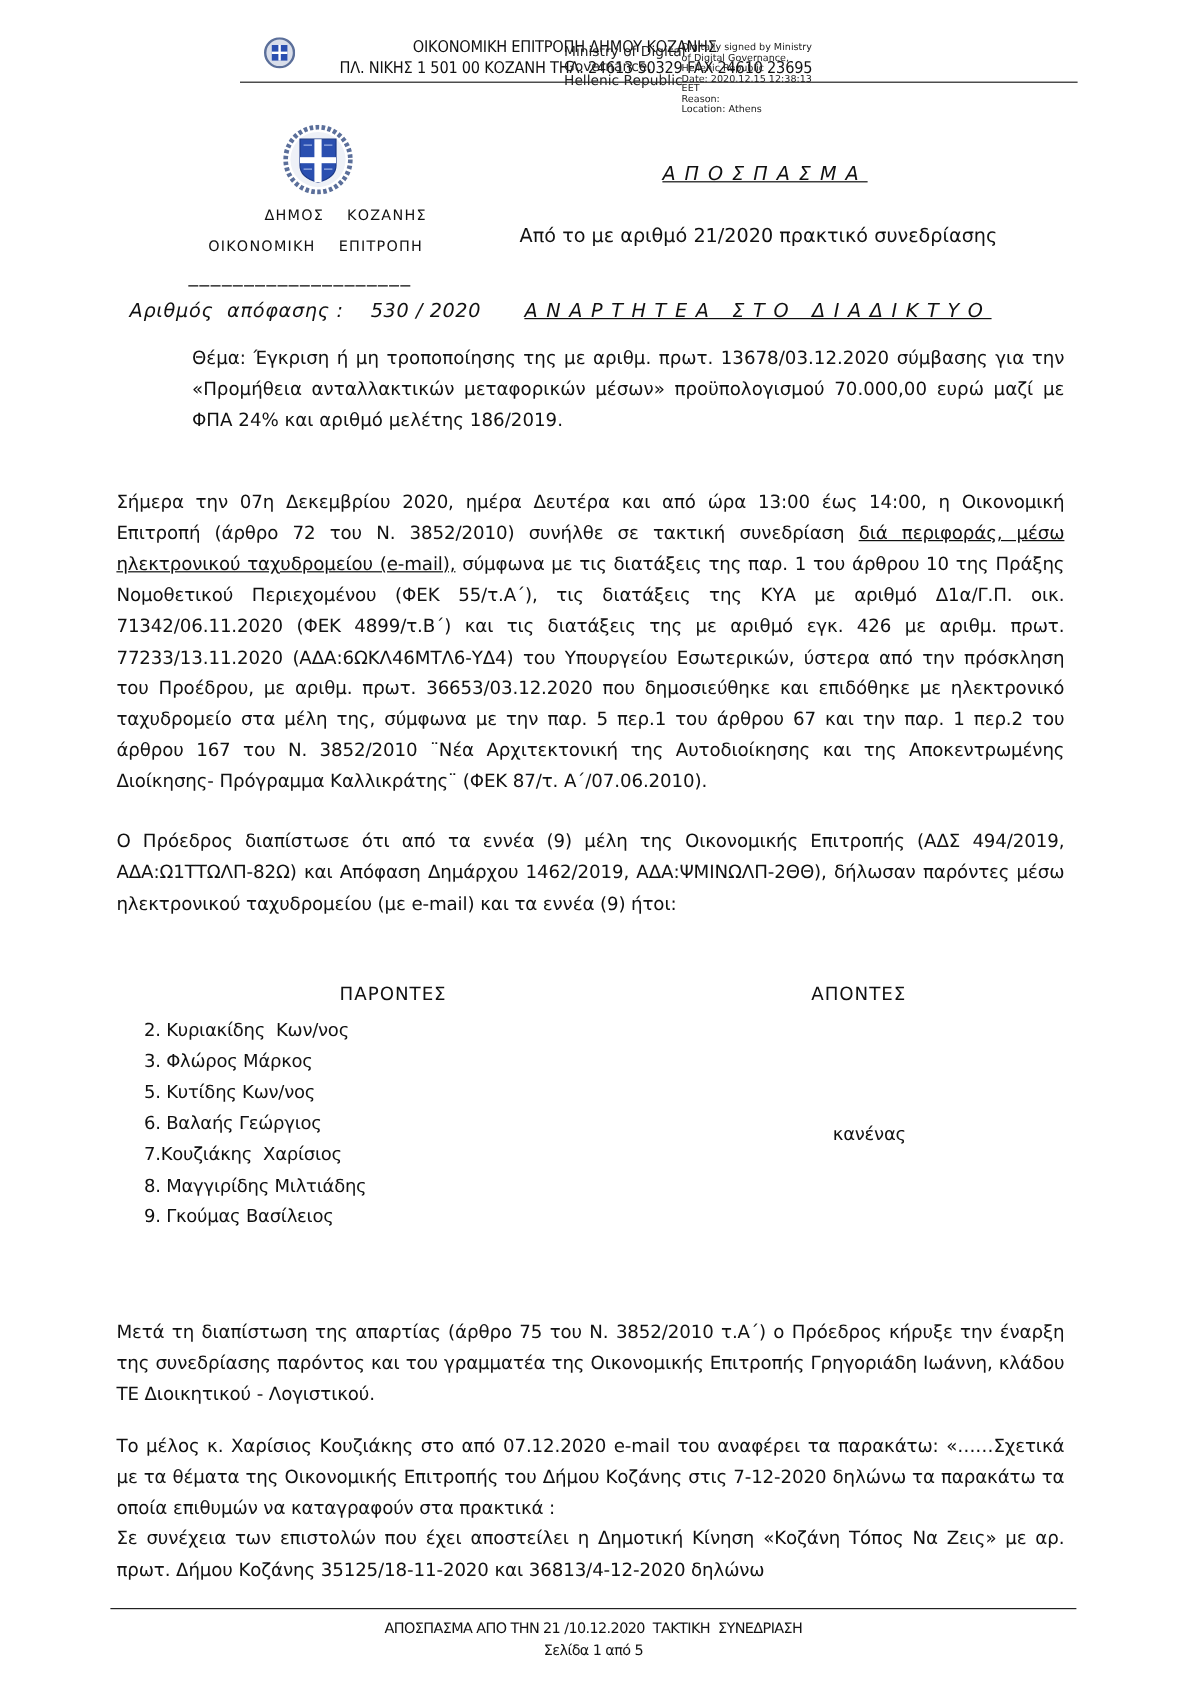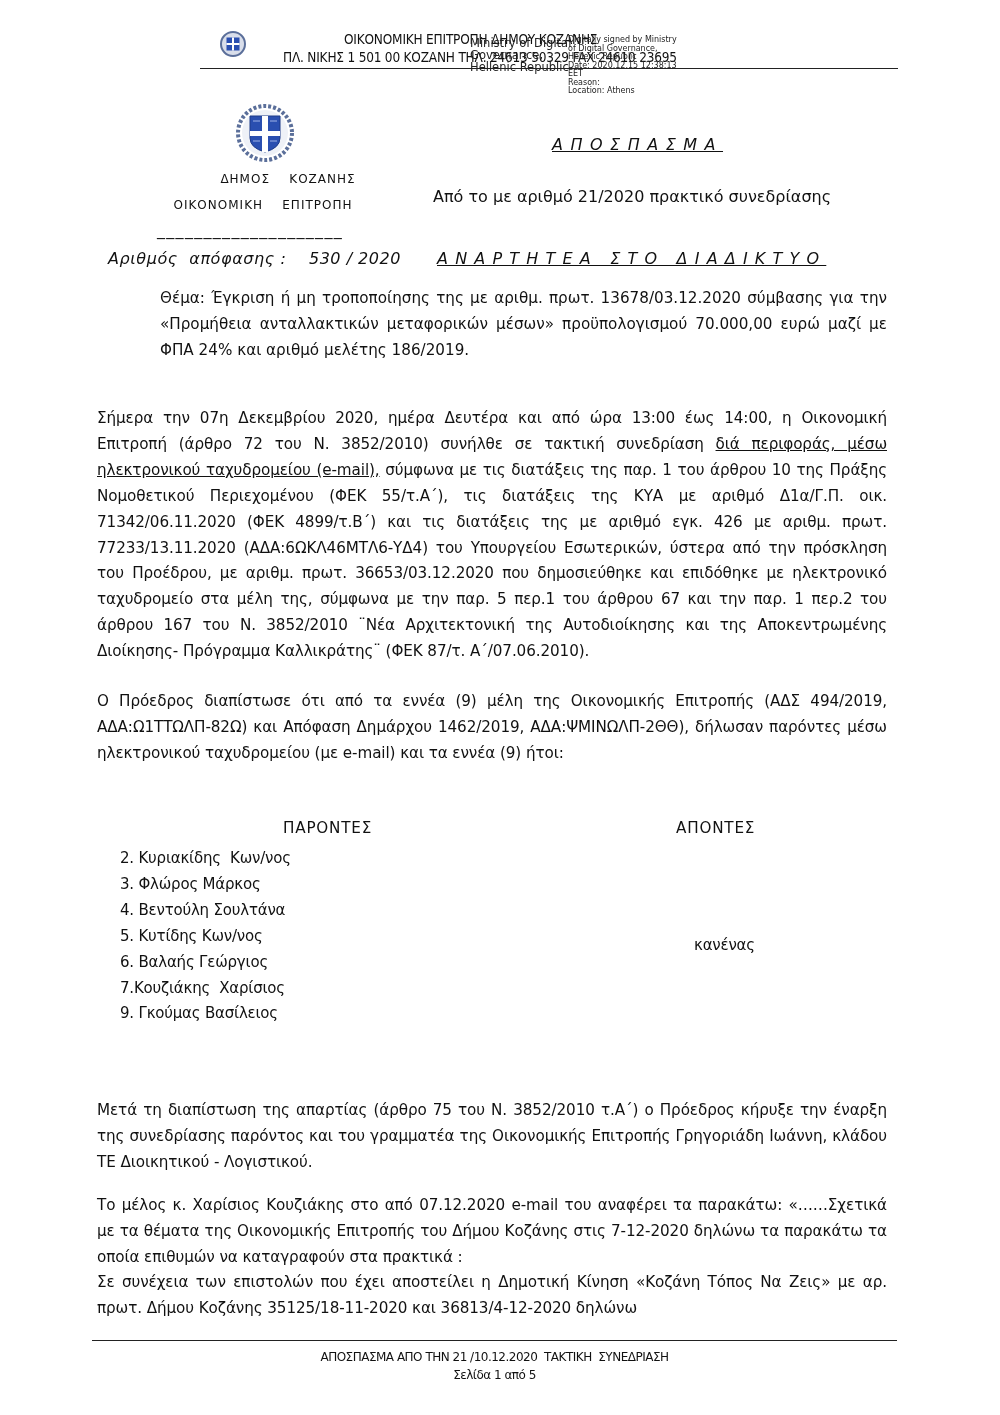--- a/index.html
+++ b/index.html
@@ -82,24 +82,24 @@
 </div>
 
 <div class="abs para" style="left:97px; top:689px; width:790px;">Ο Πρόεδρος διαπίστωσε ότι από τα εννέα (9) μέλη της Οικονομικής Επιτροπής (ΑΔΣ 494/2019, ΑΔΑ:Ω1ΤΤΩΛΠ-82Ω) και Απόφαση Δημάρχου 1462/2019, ΑΔΑ:ΨΜΙΝΩΛΠ-2ΘΘ), δήλωσαν παρόντες μέσω ηλεκτρονικού ταχυδρομείου (με e-mail) και τα εννέα (9) ήτοι:</div>
 
 <div class="abs col-head" style="left:283px; top:819px;">ΠΑΡΟΝΤΕΣ</div>
 <div class="abs col-head" style="left:676px; top:819px;">ΑΠΟΝΤΕΣ</div>
 
 <div class="abs" style="left:120px; top:846px;">
   <div class="list-item" style="white-space:pre;">2. Κυριακίδης  Κων/νος</div>
   <div class="list-item">3. Φλώρος Μάρκος</div>
-  <div class="list-item">4. Βεντούλη Σουλτάνα</div>
   <div class="list-item">5. Κυτίδης Κων/νος</div>
   <div class="list-item">6. Βαλαής Γεώργιος</div>
   <div class="list-item" style="white-space:pre;">7.Κουζιάκης  Χαρίσιος</div>
+  <div class="list-item">8. Μαγγιρίδης Μιλτιάδης</div>
   <div class="list-item">9. Γκούμας Βασίλειος</div>
 </div>
 <div class="abs list-item" style="left:694px; top:896px;margin-top:37px;">κανένας</div>
 
 <div class="abs para" style="left:97px; top:1098px; width:790px;">Μετά τη διαπίστωση της απαρτίας (άρθρο 75 του Ν. 3852/2010 τ.Α΄) ο Πρόεδρος κήρυξε την έναρξη της συνεδρίασης παρόντος και του γραμματέα της Οικονομικής Επιτροπής Γρηγοριάδη Ιωάννη, κλάδου ΤΕ Διοικητικού - Λογιστικού.</div>
 
 <div class="abs para" style="left:97px; top:1193px; width:790px;">Το μέλος κ. Χαρίσιος Κουζιάκης στο από 07.12.2020 e-mail του αναφέρει τα παρακάτω: «……Σχετικά με τα θέματα της Οικονομικής Επιτροπής του Δήμου Κοζάνης στις 7-12-2020 δηλώνω τα παρακάτω τα οποία επιθυμών να καταγραφούν στα πρακτικά :</div>
 
 <div class="abs para" style="left:97px; top:1270px; width:790px;">Σε συνέχεια των επιστολών που έχει αποστείλει η Δημοτική Κίνηση «Κοζάνη Τόπος Να Ζεις» με αρ. πρωτ. Δήμου Κοζάνης 35125/18-11-2020 και 36813/4-12-2020 δηλώνω</div>
 

